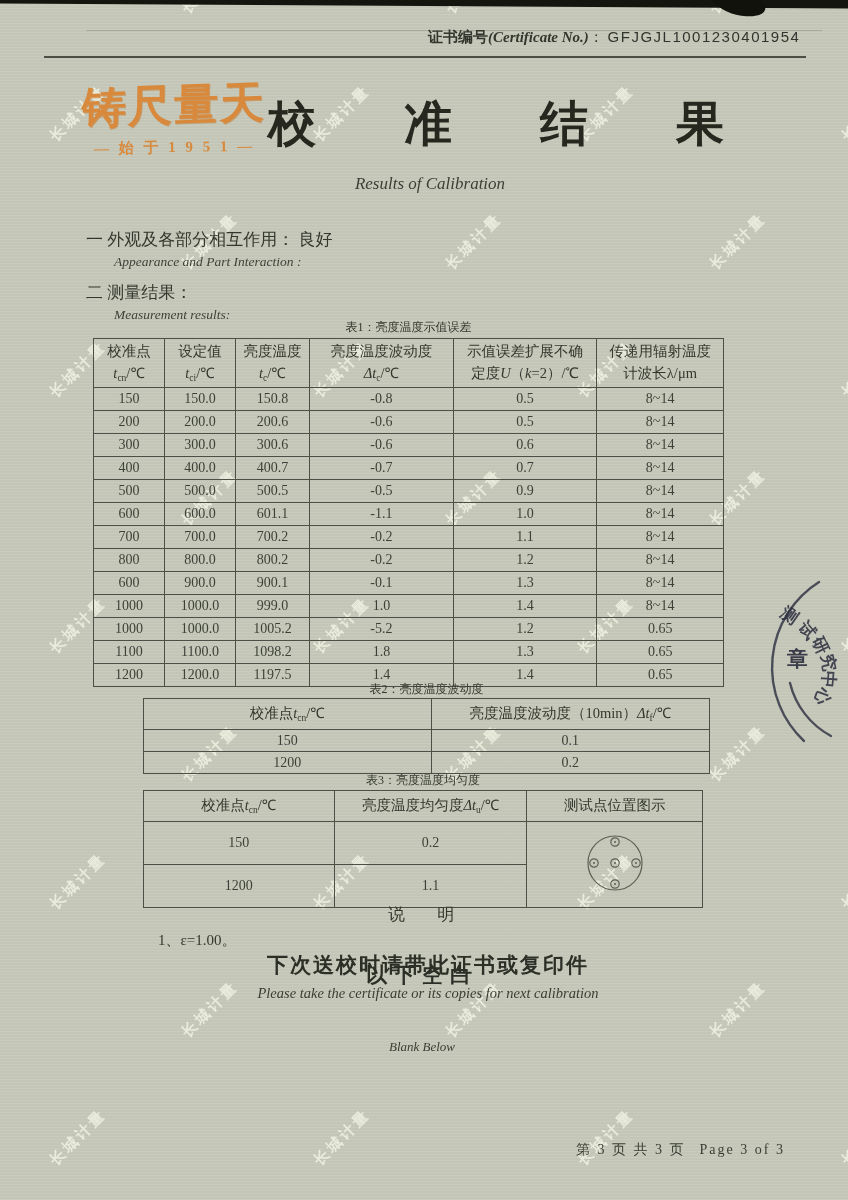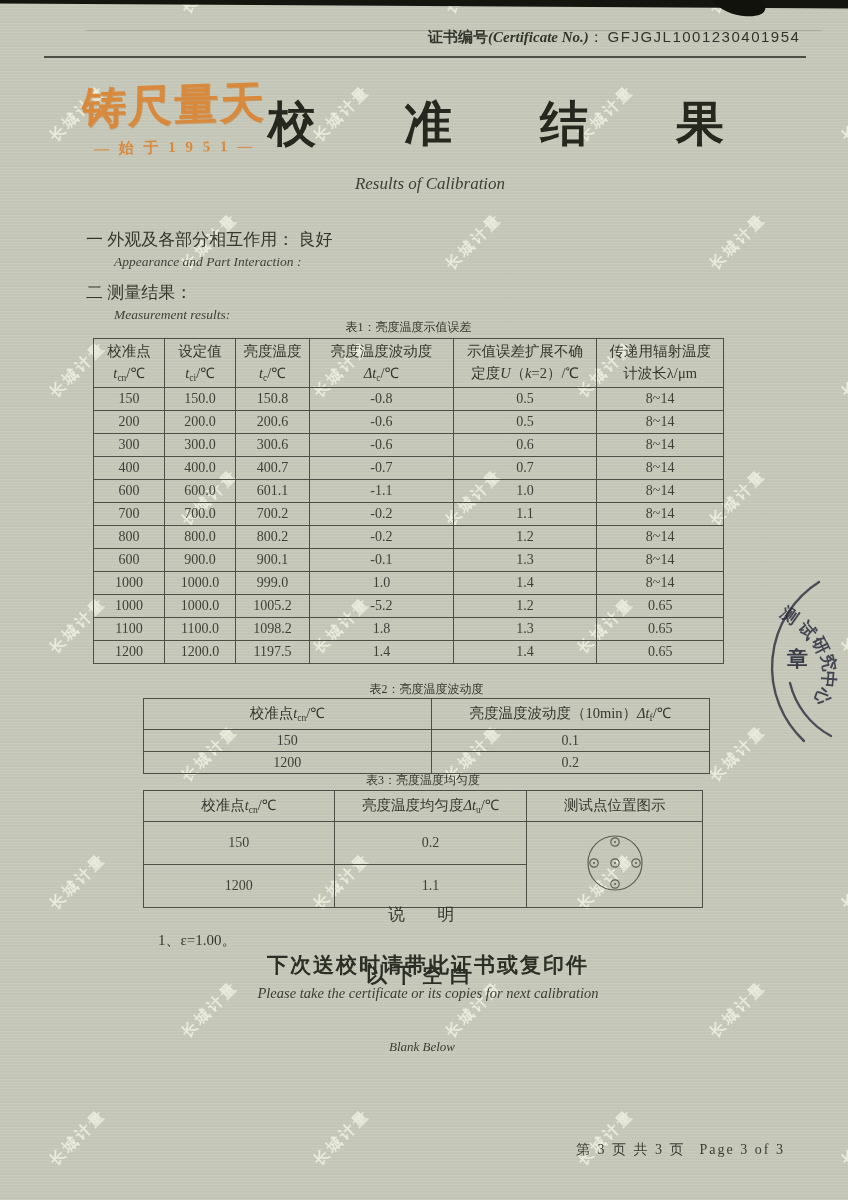--- a/index.html
+++ b/index.html
@@ -193,20 +193,28 @@
           </tr>
           <tr>
             <td>400</td>
             <td>400.0</td>
             <td>400.7</td>
             <td>-0.7</td>
             <td>0.7</td>
             <td>8~14</td>
           </tr>
           <tr>
+            <td>500</td>
+            <td>500.0</td>
+            <td>500.5</td>
+            <td>-0.5</td>
+            <td>0.9</td>
+            <td>8~14</td>
+          </tr>
+          <tr>
             <td>600</td>
             <td>600.0</td>
             <td>601.1</td>
             <td>-1.1</td>
             <td>1.0</td>
             <td>8~14</td>
           </tr>
           <tr>
             <td>700</td>
             <td>700.0</td>

